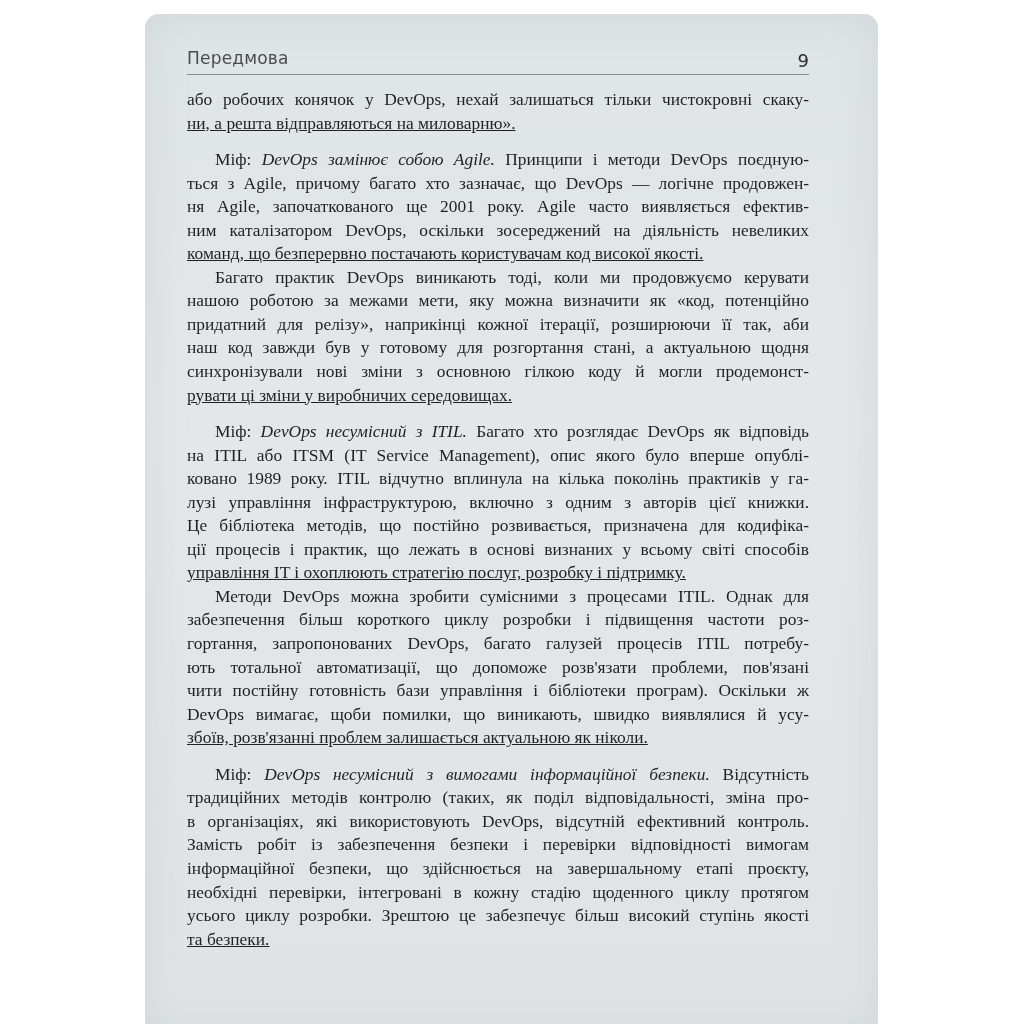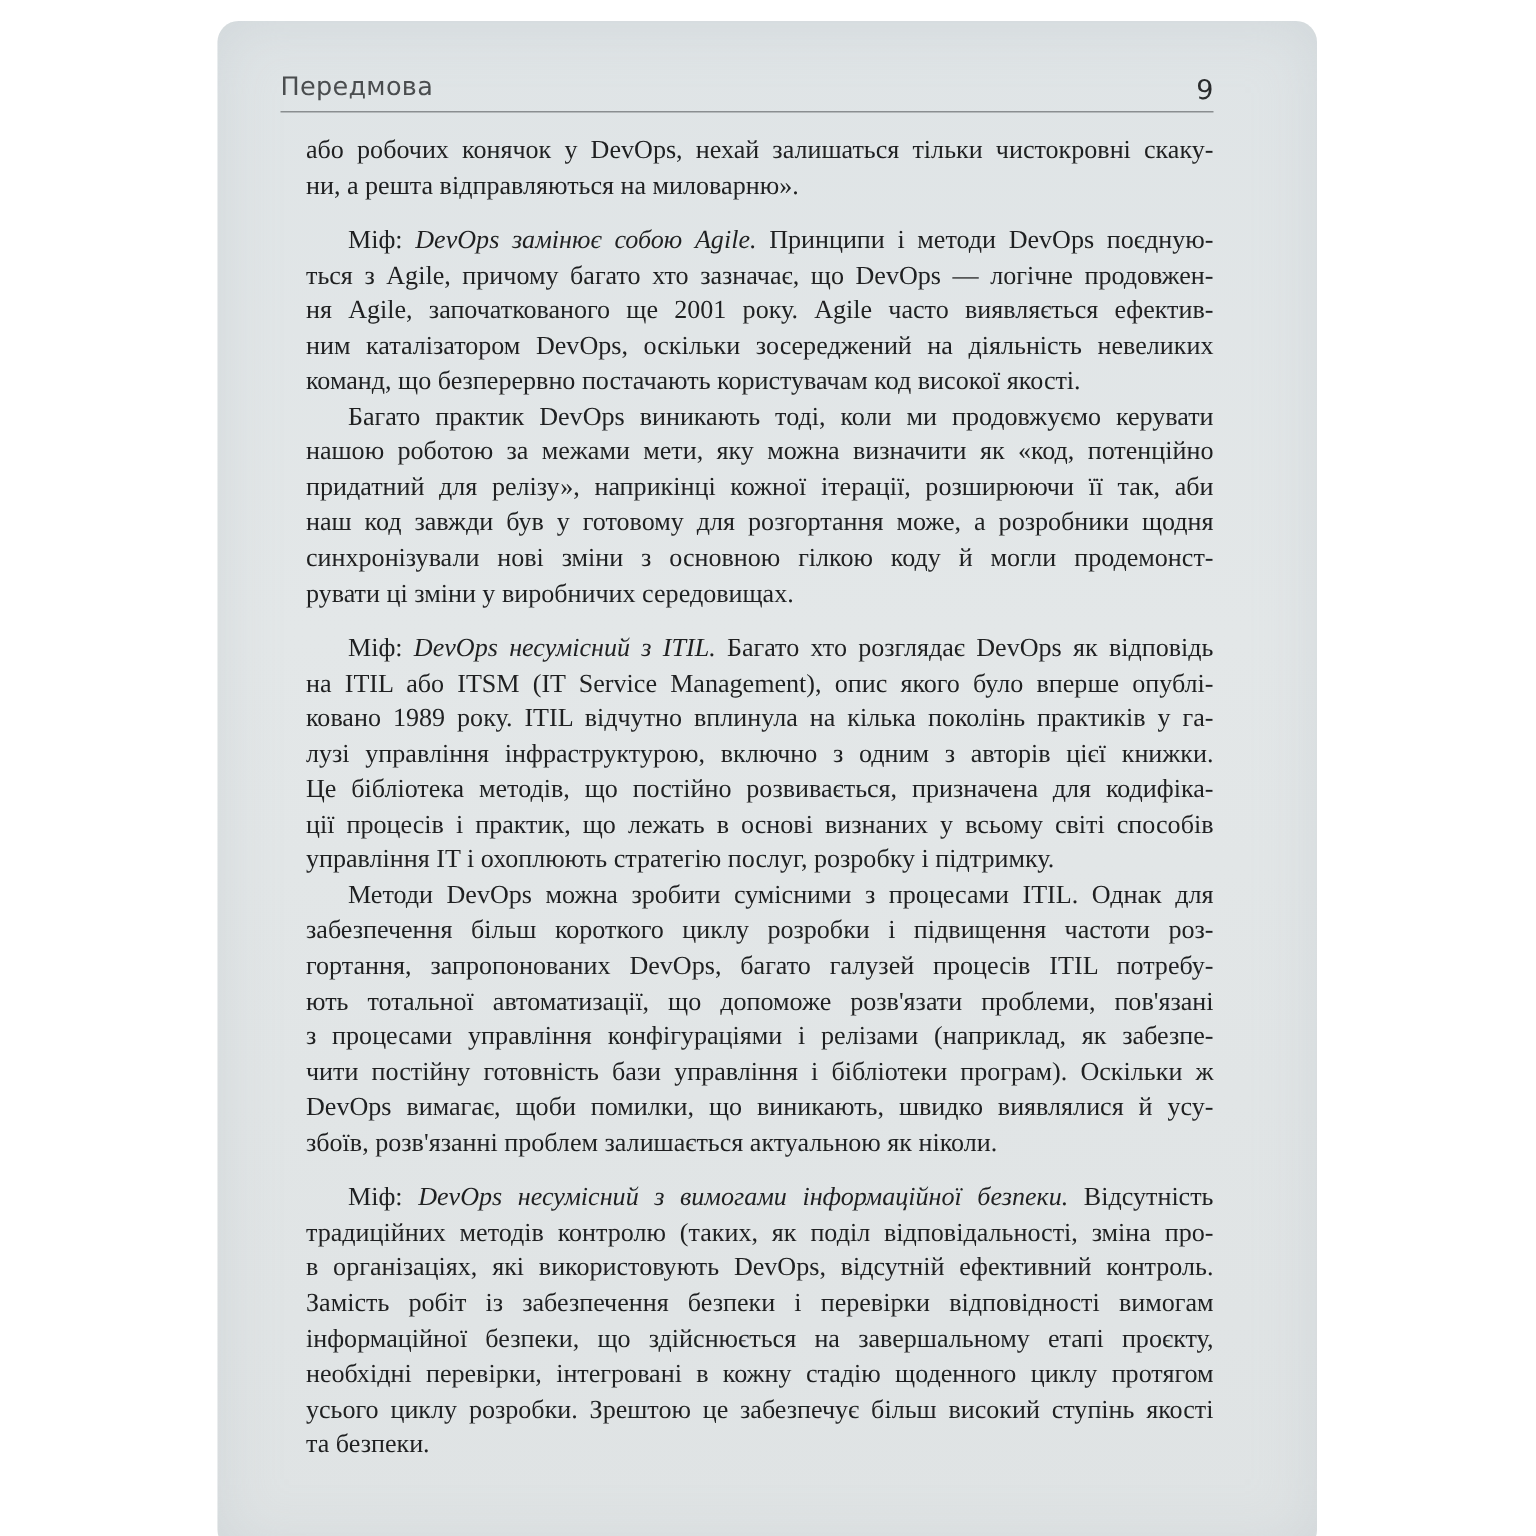--- a/index.html
+++ b/index.html
@@ -56,25 +56,25 @@
     line-height: 23.55px;
   }
   .para { margin: 0; }
   .para.myth { margin-top: 13px; }
   .line {
     display: block;
     height: 23.55px;
     white-space: nowrap;
     text-align: justify;
     text-align-last: justify;
-    margin-left: 17px;
   }
   .line.last {
     text-align: right;
     text-align-last: left;
+    text-decoration: underline;
   }
   .line.indent { padding-left: 28px; }
   .myth-label { font-weight: normal; }
   .myth-title { font-style: italic; }
 </style>
 </head>
 <body>
 
 <div class="page">
 
@@ -95,41 +95,40 @@
       <span class="line">ться з Agile, причому багато хто зазначає, що DevOps — логічне продовжен-</span>
       <span class="line">ня Agile, започаткованого ще 2001 року. Agile часто виявляється ефектив-</span>
       <span class="line">ним каталізатором DevOps, оскільки зосереджений на діяльність невеликих</span>
       <span class="line last">команд, що безперервно постачають користувачам код високої якості.</span>
     </p>
 
     <p class="para">
       <span class="line indent">Багато практик DevOps виникають тоді, коли ми продовжуємо керувати</span>
       <span class="line">нашою роботою за межами мети, яку можна визначити як «код, потенційно</span>
       <span class="line">придатний для релізу», наприкінці кожної ітерації, розширюючи її так, аби</span>
-      <span class="line">наш код завжди був у готовому для розгортання може, а розробники щодня</span>
+      <span class="line">наш код завжди був у готовому для розгортання стані, а актуальною щодня</span>
       <span class="line">синхронізували нові зміни з основною гілкою коду й могли продемонст-</span>
       <span class="line last">рувати ці зміни у виробничих середовищах.</span>
     </p>
 
     <p class="para myth">
       <span class="line indent"><span class="myth-label">Міф:</span> <span class="myth-title">DevOps несумісний з ITIL.</span> <span>Багато хто розглядає DevOps як відповідь</span></span>
       <span class="line">на ITIL або ITSM (IT Service Management), опис якого було вперше опублі-</span>
       <span class="line">ковано 1989 року. ITIL відчутно вплинула на кілька поколінь практиків у га-</span>
       <span class="line">лузі управління інфраструктурою, включно з одним з авторів цієї книжки.</span>
       <span class="line">Це бібліотека методів, що постійно розвивається, призначена для кодифіка-</span>
       <span class="line">ції процесів і практик, що лежать в основі визнаних у всьому світі способів</span>
       <span class="line last">управління IT і охоплюють стратегію послуг, розробку і підтримку.</span>
     </p>
 
     <p class="para">
       <span class="line indent">Методи DevOps можна зробити сумісними з процесами ITIL. Однак для</span>
       <span class="line">забезпечення більш короткого циклу розробки і підвищення частоти роз-</span>
       <span class="line">гортання, запропонованих DevOps, багато галузей процесів ITIL потребу-</span>
       <span class="line">ють тотальної автоматизації, що допоможе розв'язати проблеми, пов'язані</span>
-      <span class="line">з процесами управління конфігураціями і релізами (наприклад, як забезпе-</span>
       <span class="line">чити постійну готовність бази управління і бібліотеки програм). Оскільки ж</span>
       <span class="line">DevOps вимагає, щоби помилки, що виникають, швидко виявлялися й усу-</span>
       <span class="line last">збоїв, розв'язанні проблем залишається актуальною як ніколи.</span>
     </p>
 
     <p class="para myth">
       <span class="line indent"><span class="myth-label">Міф:</span> <span class="myth-title">DevOps несумісний з вимогами інформаційної безпеки.</span> <span>Відсутність</span></span>
       <span class="line">традиційних методів контролю (таких, як поділ відповідальності, зміна про-</span>
       <span class="line">в організаціях, які використовують DevOps, відсутній ефективний контроль.</span>
       <span class="line">Замість робіт із забезпечення безпеки і перевірки відповідності вимогам</span>

